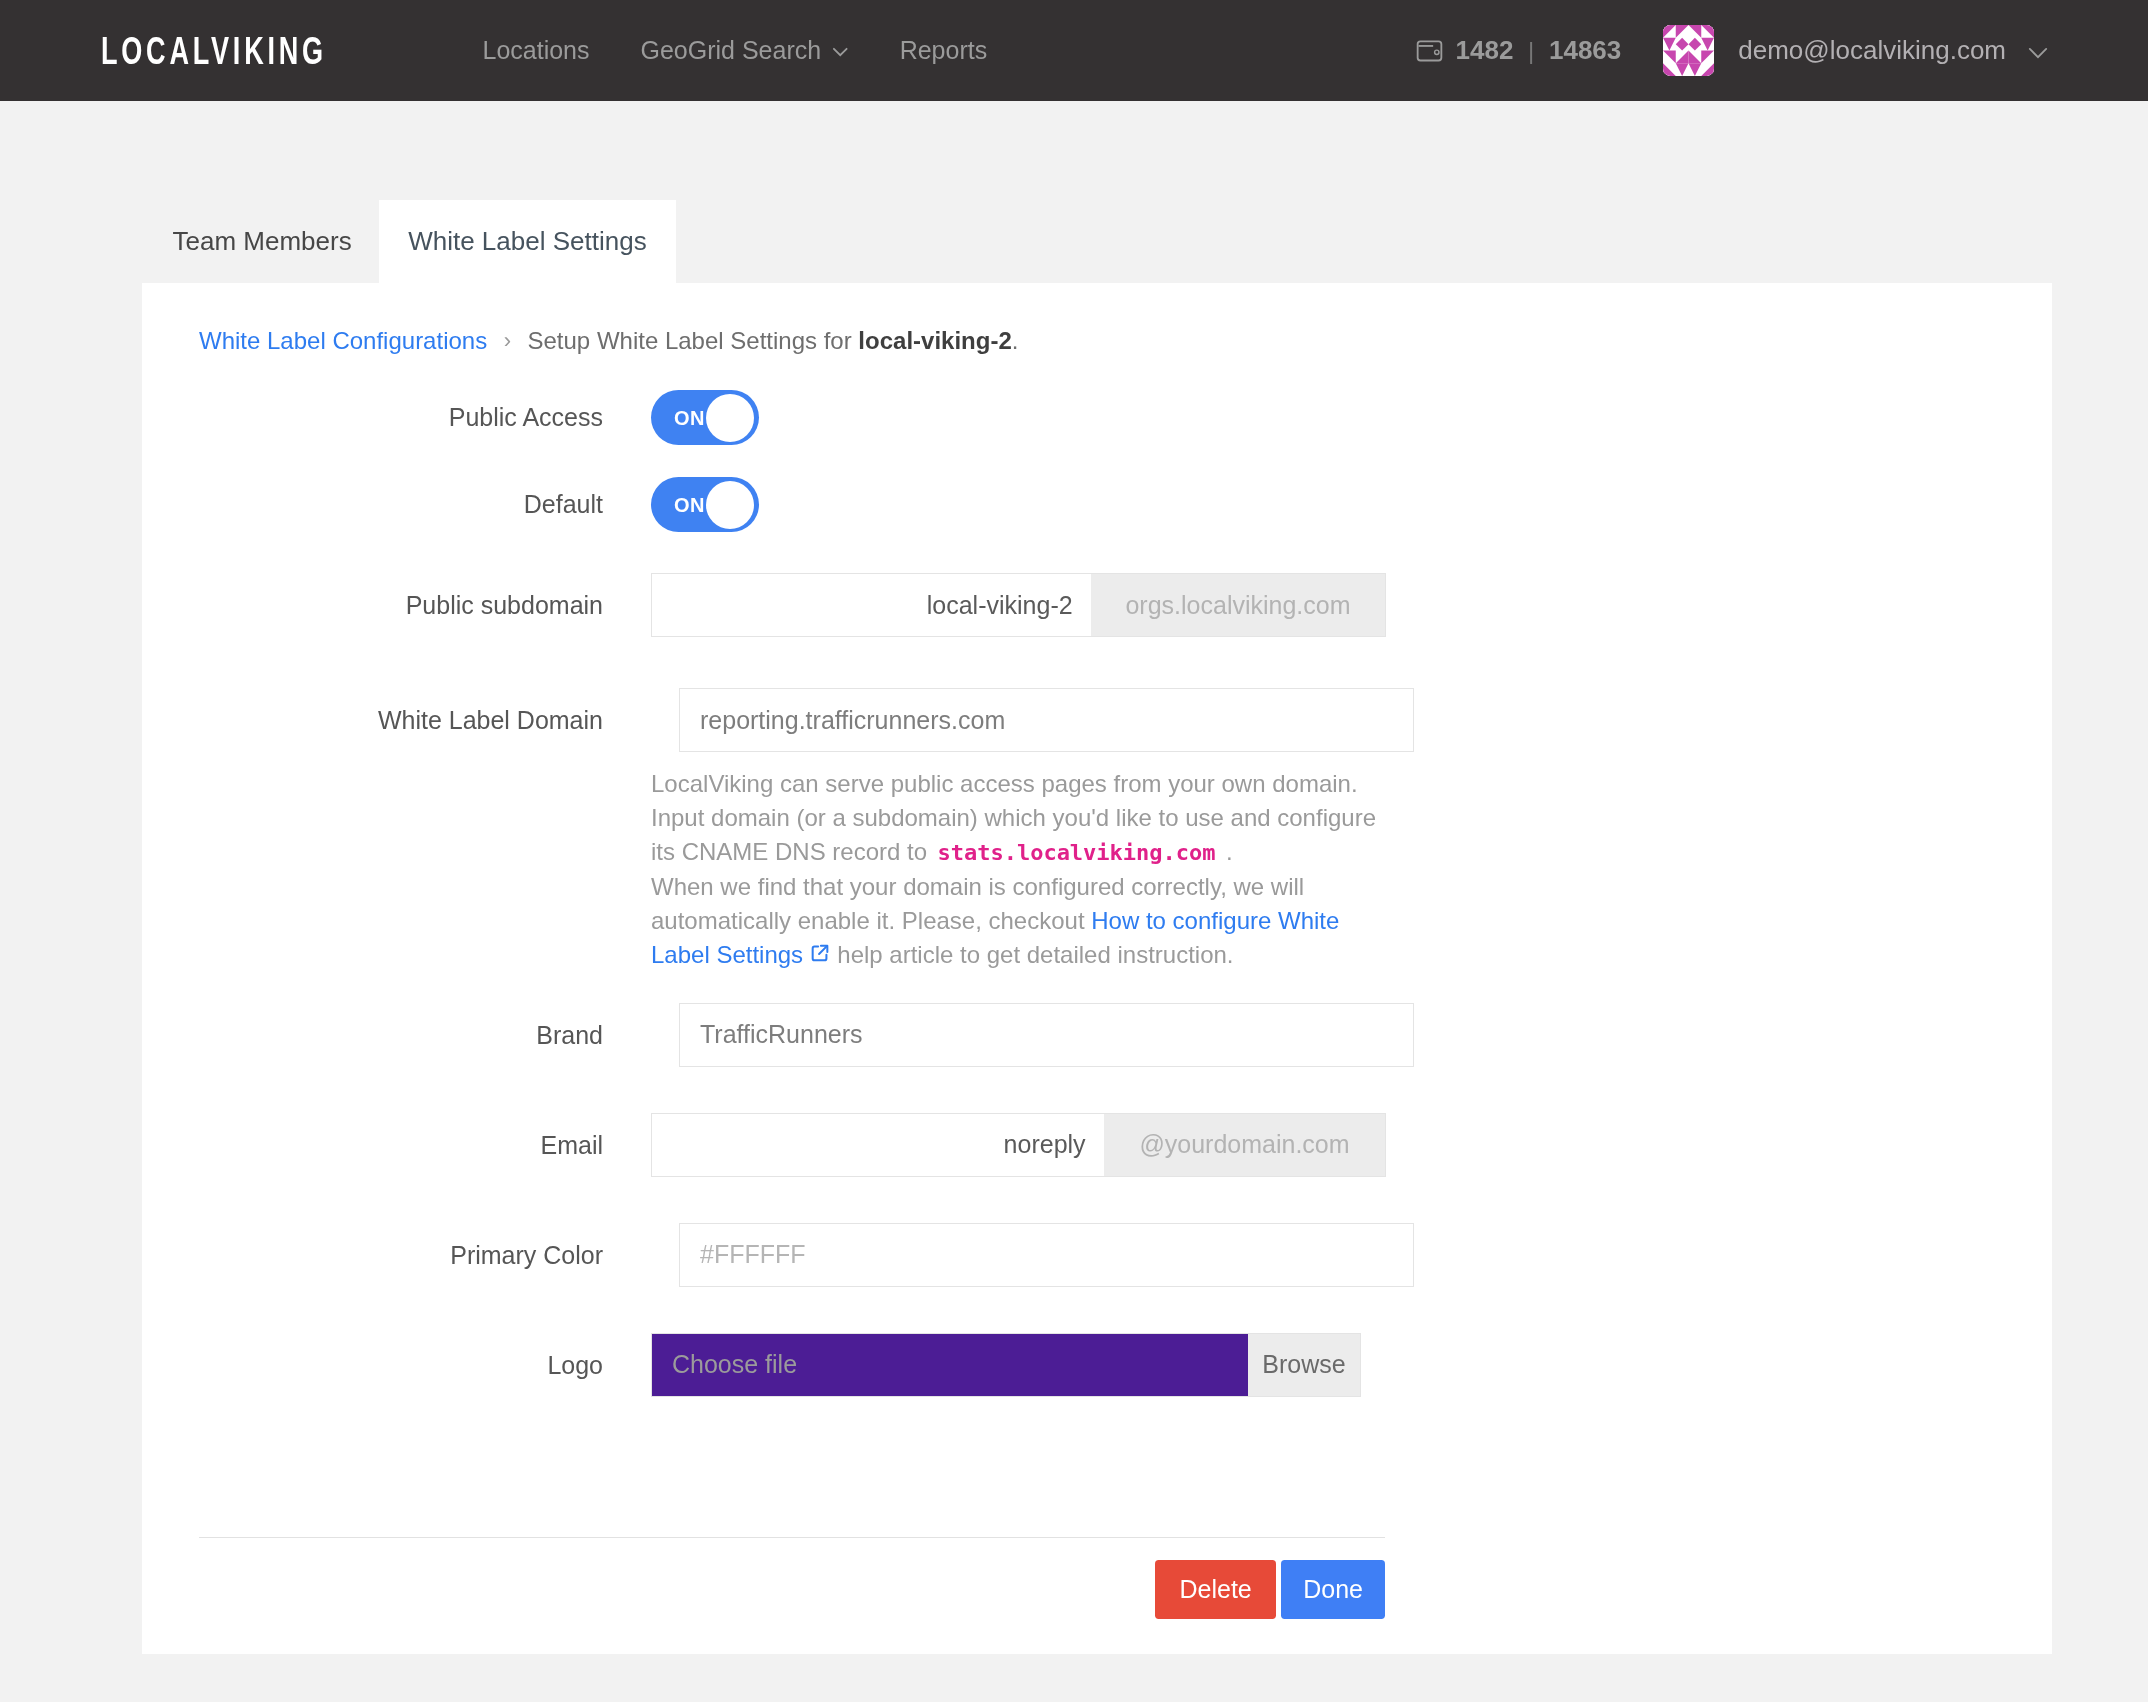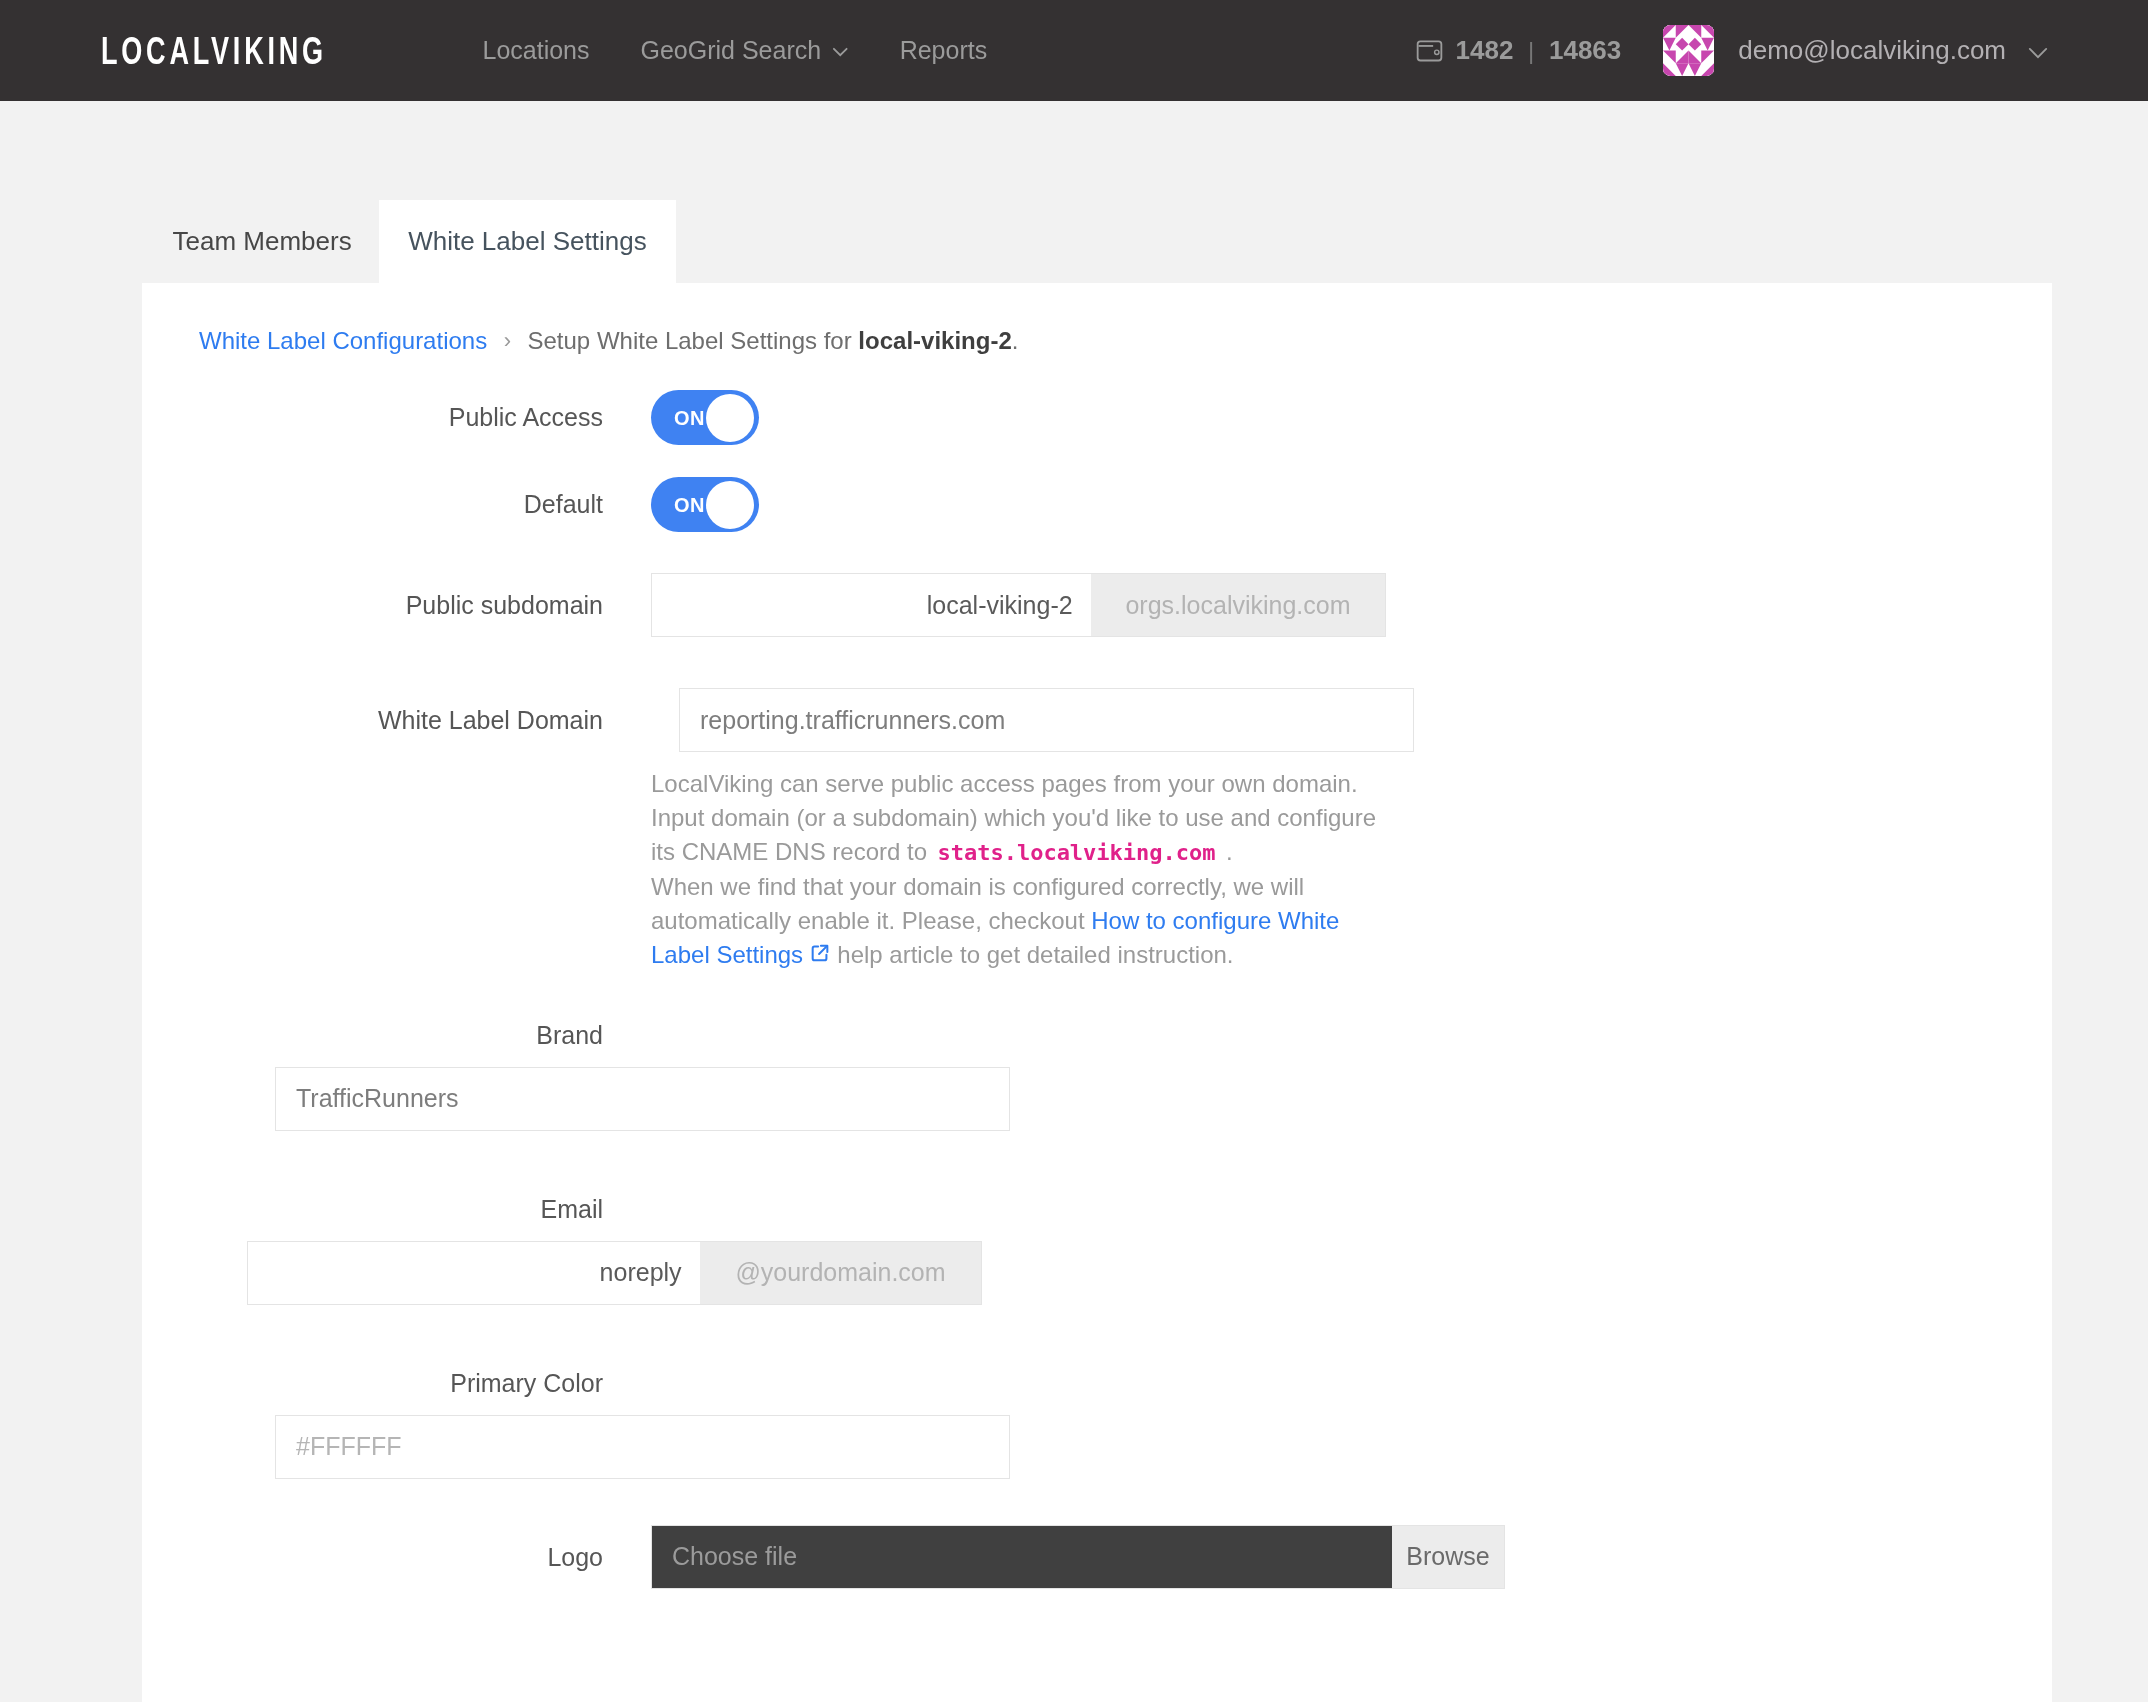--- a/index.html
+++ b/index.html
@@ -48,21 +48,21 @@
   }
   .inner{width:1186px;}
   
   .breadcrumb{display:flex;align-items:center;font-size:24px;color:#6e6e6e;margin-bottom:35px;}
   .breadcrumb a{color:#2e7cf0;text-decoration:none;cursor:pointer;}
   .bc-sep{color:#9a9a9a;margin:0 16.5px;font-size:22px;}
   .bc-bold{font-weight:700;color:#3f3f3f;}
   
   .form-row{display:flex;align-items:flex-start;}
   .mb35{margin-bottom:32px;}.mb45{margin-bottom:41px;}.mb55{margin-bottom:51px;}
-  .mb34{margin-bottom:31px;}.mb50{margin-bottom:46px;flex-direction:column;}
+  .mb34{margin-bottom:31px;}.mb50{margin-bottom:46px;}
   .form-label{
     width:404px;text-align:right;font-size:25px;color:#565656;flex:none;
   }
   .lh60{line-height:55px;} .lh70{line-height:64px;}
   .control{margin-left:48px;}
   
   .toggle{
     width:108px;height:55px;border-radius:27.5px;background:#3f82f2;position:relative;cursor:pointer;
   }
   .toggle .on-label{
@@ -89,21 +89,21 @@
     font-size:25px;color:#5a5a5a;text-align:right;padding-right:18.4px;
     font-family:"Liberation Sans", sans-serif;flex:none;
   }
   .w478{width:439px;} .w492{width:452px;}
   .ig-addon{
     flex:1;display:flex;align-items:center;justify-content:center;
     color:#b3b3b3;font-size:25px;white-space:nowrap;
   }
   
   .igroup-file{
-    width:854px;height:64px;box-sizing:border-box;border:1.8px solid #e4e4e4;background:#404040;
+    width:710px;height:64px;box-sizing:border-box;border:1.8px solid #e4e4e4;background:#4c1d95;
     display:flex;cursor:pointer;
   }
   .file-text{flex:1;display:flex;align-items:center;padding-left:20px;color:#9b9b9b;font-size:25px;}
   .browse{
     width:112px;background:#ececec;color:#6a6a6a;font-size:25px;
     display:flex;align-items:center;justify-content:center;flex:none;cursor:pointer;
   }
   
   .help{margin-top:14.7px;width:739px;}
   .help p{margin:0;font-size:24px;line-height:34px;color:#9a9a9a;}

